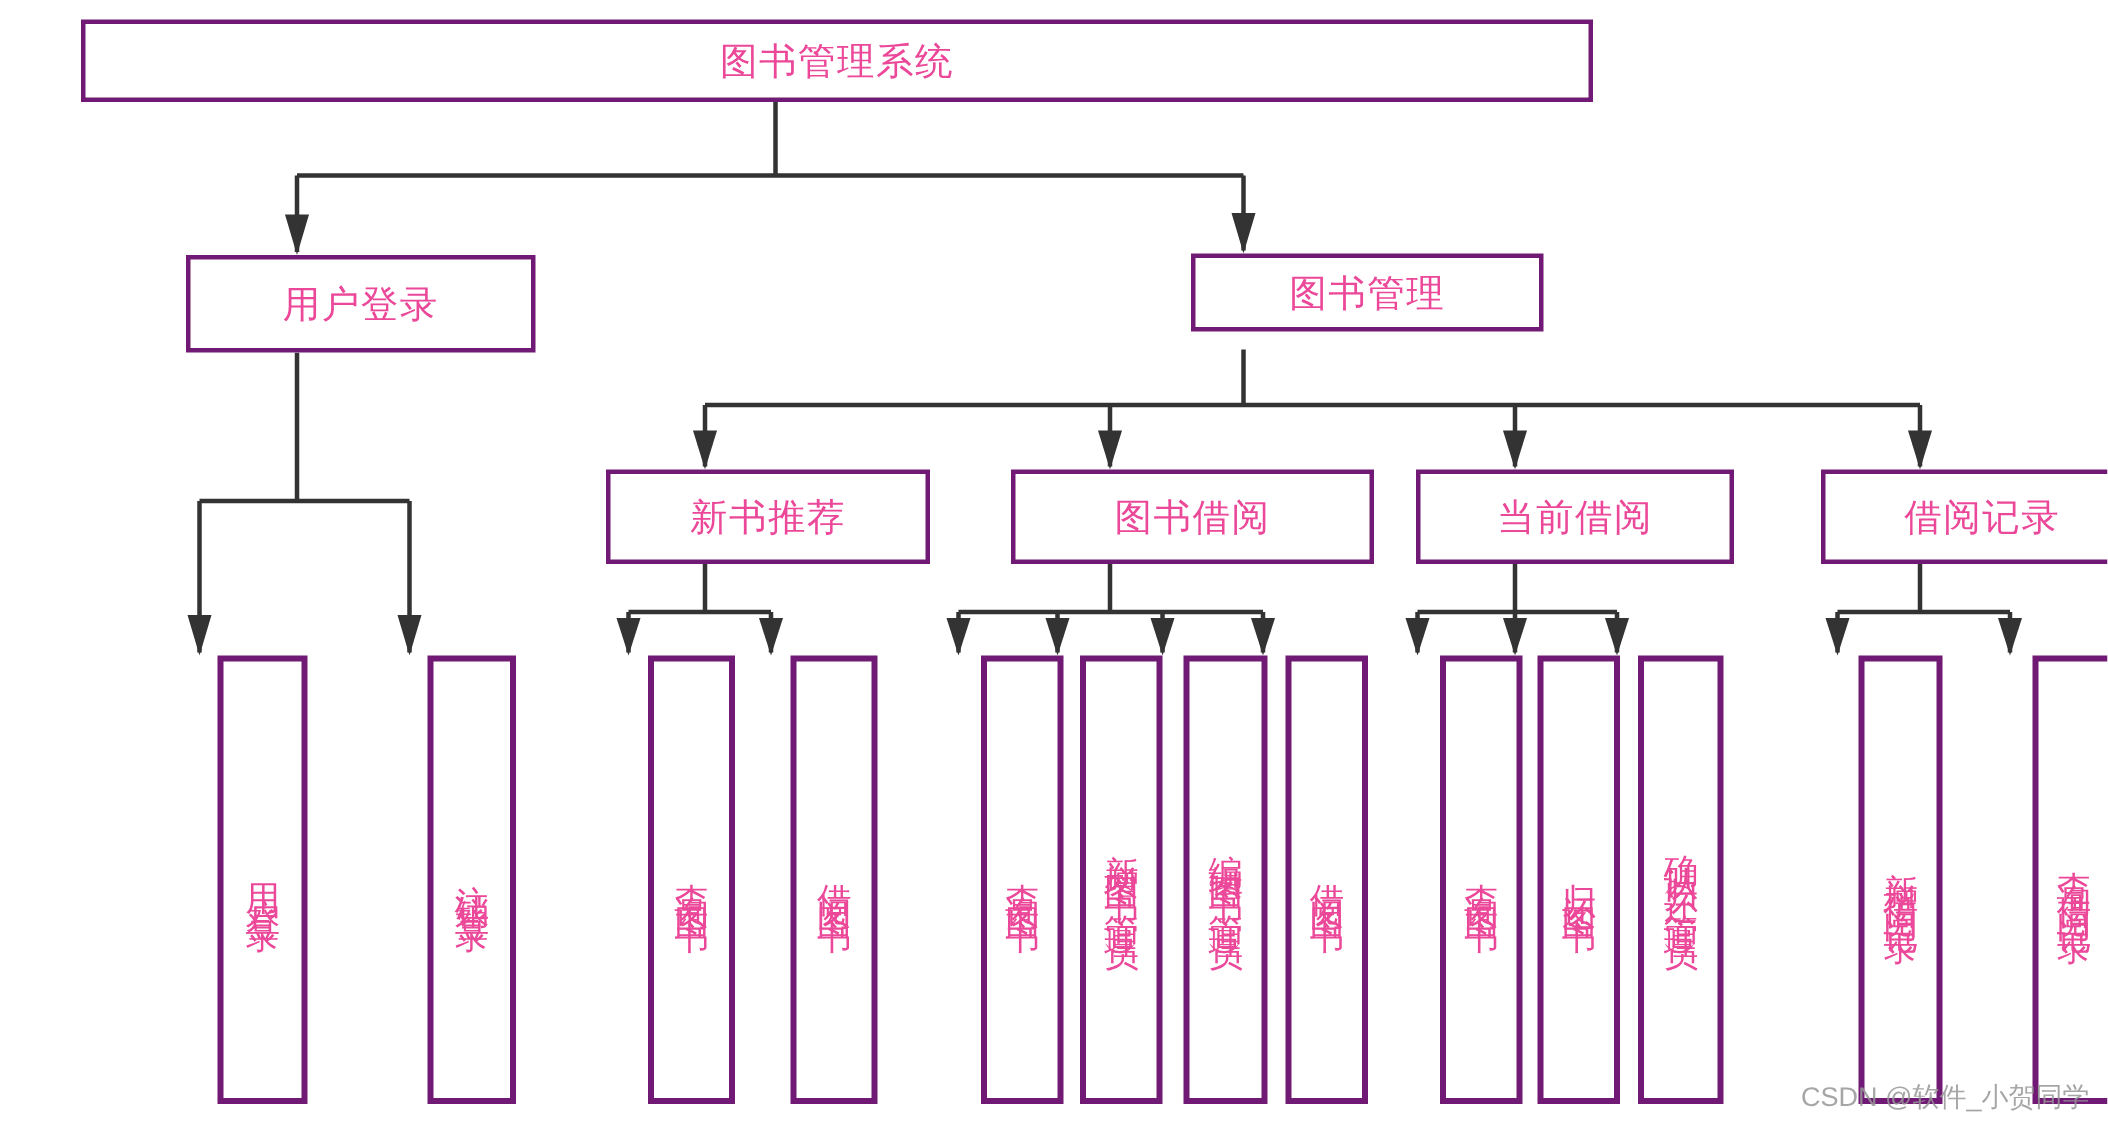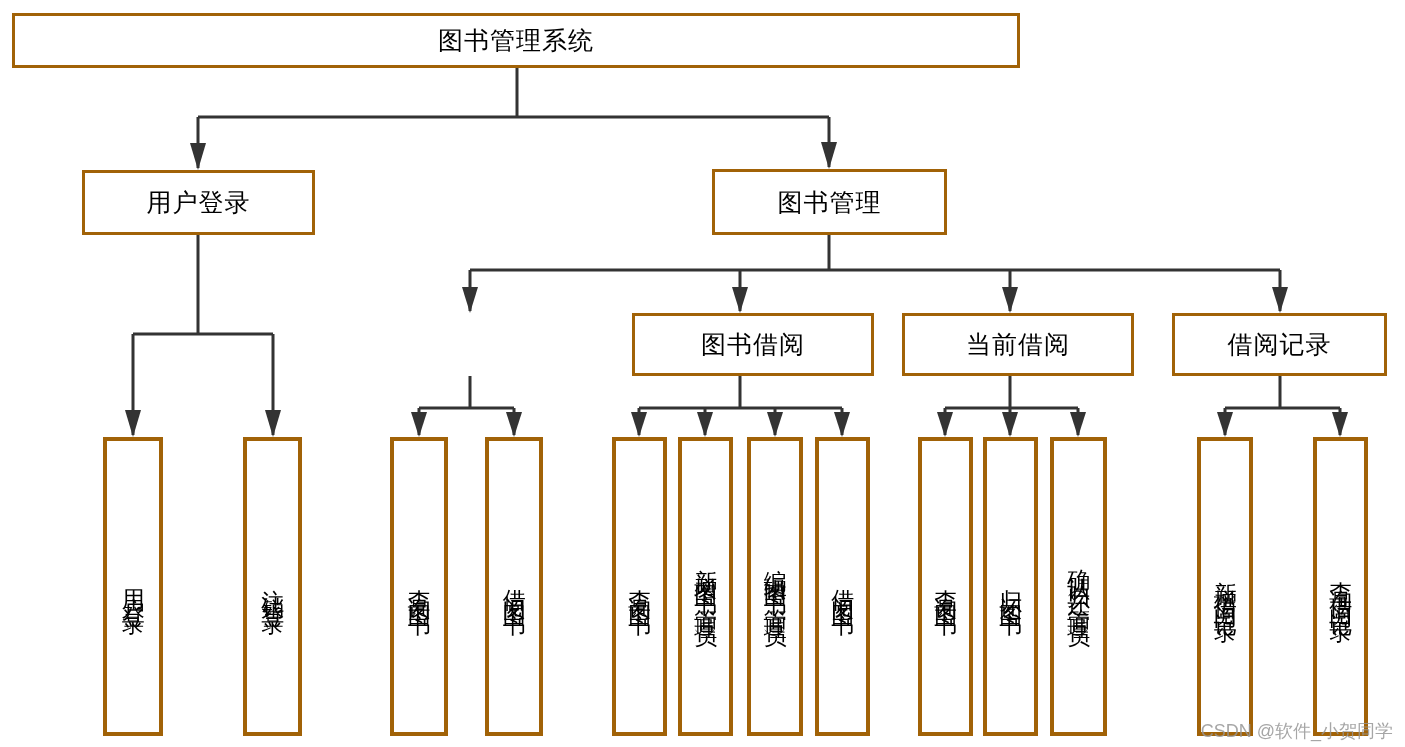--- a/index.html
+++ b/index.html
@@ -13,26 +13,27 @@
   }
   #connectors {
     position: absolute;
     left: 0; top: 0;
     z-index: 0;
   }
   .box {
     position: absolute;
     box-sizing: border-box;
     background: #ffffff;
-    border: 3px solid #a16207;
-    color: #000000;
+    border: 3px solid #701a75;
+    color: #ec4899;
     display: flex;
     align-items: center;
     justify-content: center;
     z-index: 1;
+    margin-left: 42px;
   }
   .hbox {
     font-size: 25px;
     letter-spacing: 1px;
     white-space: nowrap;
   }
   .leaf { border-width: 4px; }
   .vtext {
     display: inline-block;
     writing-mode: vertical-rl;
@@ -92,24 +93,25 @@
       <polygon points="1010,437 1002,412 1018,412"></polygon>
       <polygon points="1078,437 1070,412 1086,412"></polygon>
       <polygon points="1225,437 1217,412 1233,412"></polygon>
       <polygon points="1340,437 1332,412 1348,412"></polygon>
     </g>
   </svg>
 
   <div class="box hbox" style="left:12px;top:13px;width:1008px;height:55px">图书管理系统</div>
 
   <div class="box hbox" style="left:82px;top:170px;width:233px;height:65px">用户登录</div>
-  <div class="box hbox" style="left:712px;top:169px;width:235px;height:66px">图书管理</div>
+  <div class="box hbox" style="left:752px;top:169px;width:235px;height:52px">图书管理</div>
 
+  <div class="box hbox" style="left:362px;top:313px;width:216px;height:63px">新书推荐</div>
   <div class="box hbox" style="left:632px;top:313px;width:242px;height:63px">图书借阅</div>
-  <div class="box hbox" style="left:902px;top:313px;width:232px;height:63px">当前借阅</div>
+  <div class="box hbox" style="left:902px;top:313px;width:212px;height:63px">当前借阅</div>
   <div class="box hbox" style="left:1172px;top:313px;width:215px;height:63px">借阅记录</div>
 
   <div class="box leaf" style="left:103px;top:437px;width:60px;height:299px">
     <span class="vtext">用户登录</span>
   </div>
   <div class="box leaf" style="left:243px;top:437px;width:59px;height:299px">
     <span class="vtext">注销登录</span>
   </div>
 
   <div class="box leaf" style="left:390px;top:437px;width:58px;height:299px">

